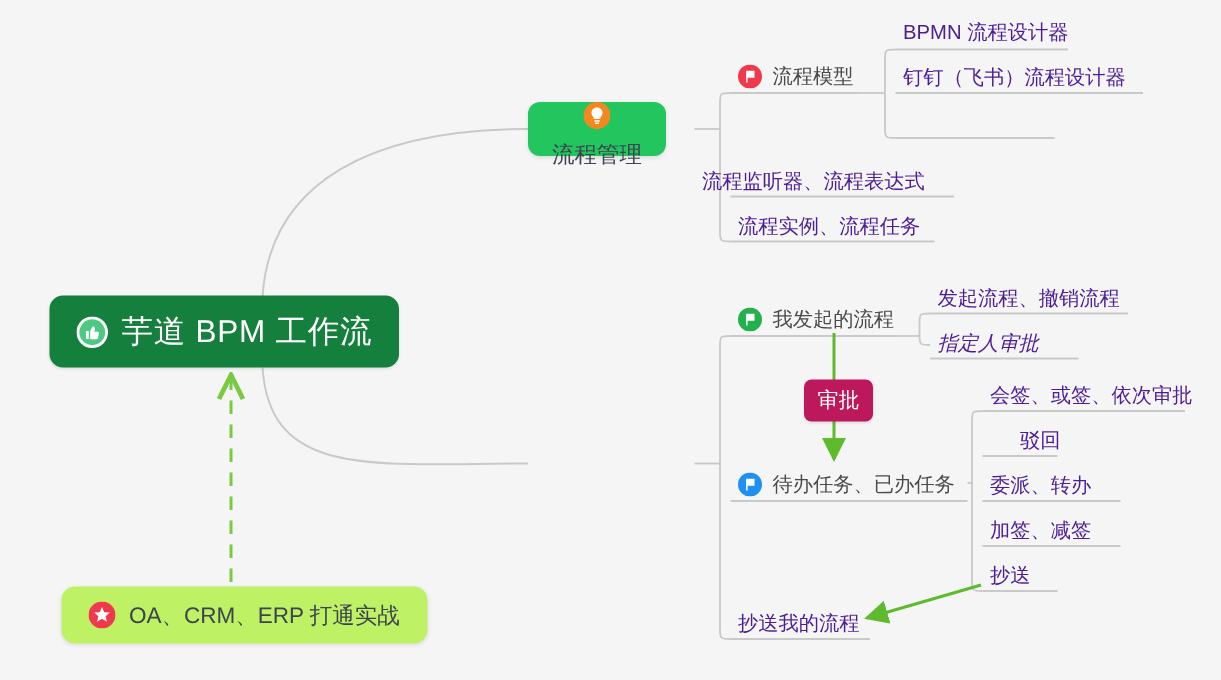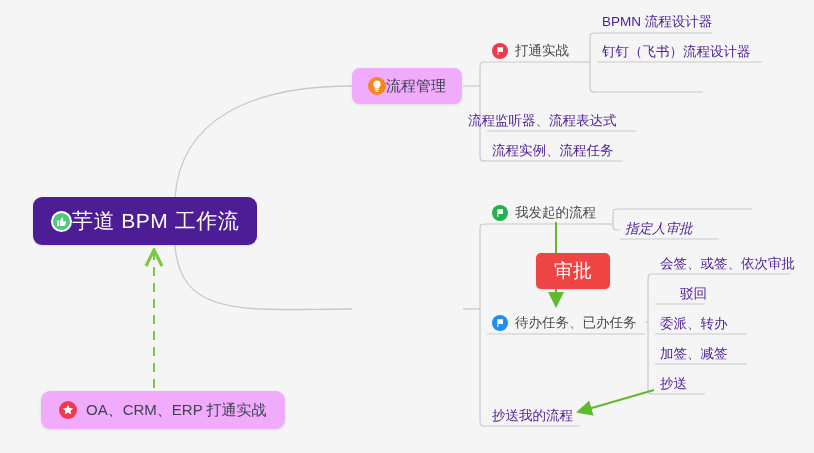--- a/index.html
+++ b/index.html
@@ -9,50 +9,51 @@
     font-family:"Liberation Sans","DejaVu Sans",sans-serif;
     overflow:hidden;
     position:relative;
   }
   #canvas{position:absolute;left:0;top:0;width:814px;height:453px;}
   .svg-layer{position:absolute;left:0;top:0;width:814px;height:453px;pointer-events:none;}
 
   
   .root-node{
     position:absolute;
-    display:flex;align-items:center;
-    background:#4c1d95;
+    display:flex;align-items:center;gap:9px;
+    background:#15803d;
     border-radius:9px;
     padding:0 18px;
     height:48px;
     box-shadow:0 1px 2px rgba(0,0,0,.10);
     box-sizing:border-box;
   }
   .root-label{
     color:#ffffff;font-size:21px;letter-spacing:.5px;white-space:nowrap;
   }
 
   
   .card-node{
     position:absolute;
-    display:flex;align-items:center;gap:0;
-    background:#f0abfc;
+    display:flex;align-items:center;gap:8px;
+    background:#22c55e;
     border-radius:8px;
     padding:0 16px;
     height:36px;
     box-shadow:0 1px 3px rgba(0,0,0,.10);
     box-sizing:border-box;
+    flex-direction:column;
   }
   .card-label{color:#3d4450;font-size:15px;white-space:nowrap;}
 
   
   .float-node{
     position:absolute;
     display:flex;align-items:center;gap:9px;
-    background:#f0abfc;
+    background:#bef264;
     border-radius:9px;
     padding:0 18px;
     height:38px;
     box-shadow:0 1px 3px rgba(0,0,0,.10);
     box-sizing:border-box;
   }
   .float-label{color:#3d4450;font-size:15px;white-space:nowrap;}
 
   
   .icon-node{
@@ -65,24 +66,24 @@
   
   .leaf-node{
     position:absolute;
     color:#4c1d95;font-size:13.5px;white-space:nowrap;
     padding-bottom:3px;
   }
 
   
   .tag-node{
     position:absolute;
-    background:#ef4444;
+    background:#be185d;
     border-radius:5px;
-    color:#ffffff;font-size:19px;
-    padding:5px 18px;
+    color:#ffffff;font-size:14px;
+    padding:5px 9px;
     white-space:nowrap;
     box-shadow:0 1px 2px rgba(0,0,0,.12);
   }
 
   
   .circ{
     width:18px;height:18px;border-radius:50%;
     display:inline-flex;align-items:center;justify-content:center;
     flex:0 0 auto;
   }
@@ -179,21 +180,21 @@
     <span class="card-label">流程管理</span>
   </div>
 
   <div class="icon-node" style="left:492px;top:42px;">
     <span class="circ circ-16">
       <svg width="16" height="16" viewBox="0 0 16 16">
         <circle cx="8" cy="8" r="8" fill="#f0394d"></circle>
         <path d="M5.4 4.2 L5.4 12 L6.4 12 L6.4 8.9 L11 8.9 L11 4.2 Z" fill="#ffffff"></path>
       </svg>
     </span>
-    <span class="txt">打通实战</span>
+    <span class="txt">流程模型</span>
   </div>
 
   <div class="leaf-node" style="left:468px;top:112px;">流程监听器、流程表达式</div>
 
   <div class="leaf-node" style="left:492px;top:142px;">流程实例、流程任务</div>
 
   <div class="leaf-node" style="left:602px;top:13px;">BPMN 流程设计器</div>
   <div class="leaf-node" style="left:602px;top:43px;">钉钉（飞书）流程设计器</div>
 
 
@@ -212,20 +213,21 @@
       <svg width="16" height="16" viewBox="0 0 16 16">
         <circle cx="8" cy="8" r="8" fill="#1f8ff0"></circle>
         <path d="M5.4 4.2 L5.4 12 L6.4 12 L6.4 8.9 L11 8.9 L11 4.2 Z" fill="#ffffff"></path>
       </svg>
     </span>
     <span class="txt">待办任务、已办任务</span>
   </div>
 
   <div class="leaf-node" style="left:492px;top:407px;">抄送我的流程</div>
 
+  <div class="leaf-node" style="left:625px;top:190px;">发起流程、撤销流程</div>
   <div class="leaf-node" style="left:625px;top:220px;font-style:italic;">指定人审批</div>
 
   <div class="leaf-node" style="left:660px;top:255px;">会签、或签、依次审批</div>
   <div class="leaf-node" style="left:660px;top:285px;margin-left:20px;">驳回</div>
   <div class="leaf-node" style="left:660px;top:315px;">委派、转办</div>
   <div class="leaf-node" style="left:660px;top:345px;">加签、减签</div>
   <div class="leaf-node" style="left:660px;top:375px;text-align:center;">抄送</div>
 
   <div class="tag-node" style="left:536px;top:253px;">审批</div>
 

